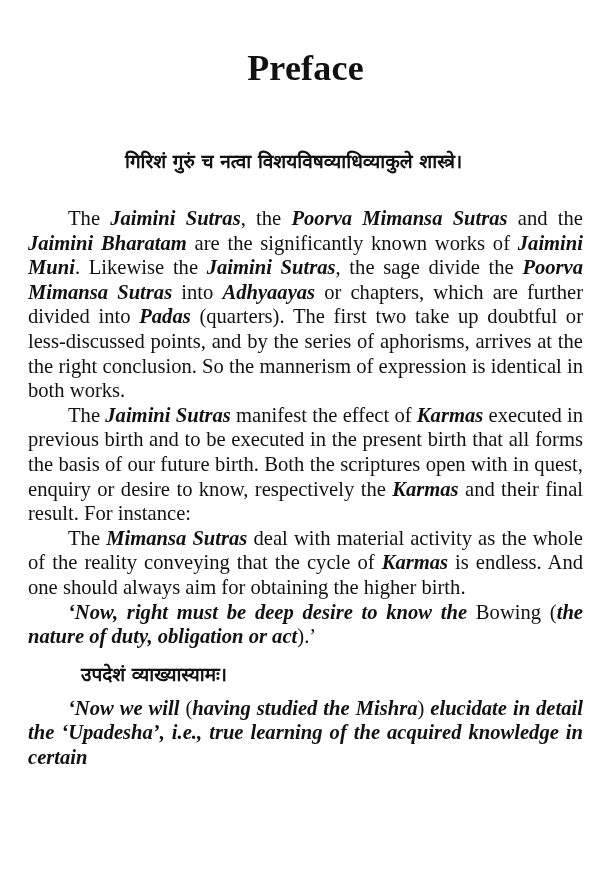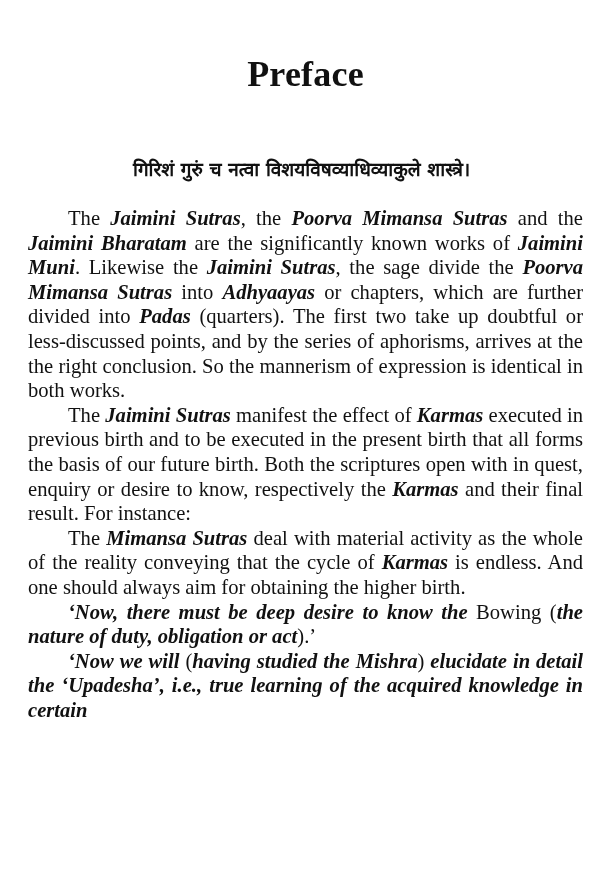--- a/index.html
+++ b/index.html
@@ -18,35 +18,35 @@
   .page {
     position: absolute;
     left: 28px;
     top: 0;
     width: 555px;
   }
   .title {
     position: absolute;
     left: 0;
     width: 555px;
-    top: 52px;
+    top: 46px;
     text-align: center;
     font-weight: bold;
     font-size: 36px;
     line-height: 44px;
     letter-spacing: 0.2px;
     margin: 0;
   }
   .sanskrit {
     font-family: "DejaVu Sans", sans-serif;
     font-weight: bold;
     font-size: 19px;
     line-height: 30px;
     white-space: nowrap;
-    margin: 8px;
+    margin: 0;
   }
   .verse {
     position: absolute;
     left: 97px;
     top: 146px;
   }
   .body-text {
     position: absolute;
     left: 0;
     top: 206px;
@@ -84,17 +84,18 @@
 
   <div class="verse">
     <p class="sanskrit">गिरिशं गुरुं च नत्वा विशयविषव्याधिव्याकुले शास्त्रे।</p>
   </div>
 
   <div class="body-text">
     <p class="indent"><span>The </span><i>Jaimini Sutras</i><span>, the </span><i>Poorva Mimansa Sutras</i><span> and the </span><i>Jaimini Bharatam</i><span> are the significantly known works of </span><i>Jaimini Muni</i><span>. Likewise the </span><i>Jaimini Sutras</i><span>, the sage divide the </span><i>Poorva Mimansa Sutras</i><span> into </span><i>Adhyaayas</i><span> or chapters, which are further divided into </span><i>Padas</i><span> (quarters). The first two take up doubtful or less-discussed points, and by the series of aphorisms, arrives at the the right conclusion. So the mannerism of expression is identical in both works.</span></p>
     <p class="indent"><span>The </span><i>Jaimini Sutras</i><span> manifest the effect of </span><i>Karmas</i><span> executed in previous birth and to be executed in the present birth that all forms the basis of our future birth. Both the scriptures open with in quest, enquiry or desire to know, respectively the </span><i>Karmas</i><span> and their final result. For instance:</span></p>
     <p class="indent"><span>The </span><i>Mimansa Sutras</i><span> deal with material activity as the whole of the reality conveying that the cycle of </span><i>Karmas</i><span> is endless. And one should always aim for obtaining the higher birth.</span></p>
 
-    <p class="quote"><i>‘Now, there must be deep desire to know the </i><span class="upright">Bowing</span><span class="upright"> (</span><i>the nature of duty, obligation or act</i><span class="upright">).’</span></p>
+    <p class="quote"><i>‘Now, right must be deep desire to know the </i><span class="upright">Bowing</span><span class="upright"> (</span><i>the nature of duty, obligation or act</i><span class="upright">).’</span></p>
 
+    <p class="sanskrit block second">उपदेशं व्याख्यास्यामः।</p>
     <p class="quote"><i>‘Now we will </i><span class="upright">(</span><i>having studied the Mishra</i><span class="upright">)</span><i> elucidate in detail the ‘Upadesha’, i.e., true learning of the acquired knowledge in certain</i></p>
   </div>
 </div>
 
 </body></html>

